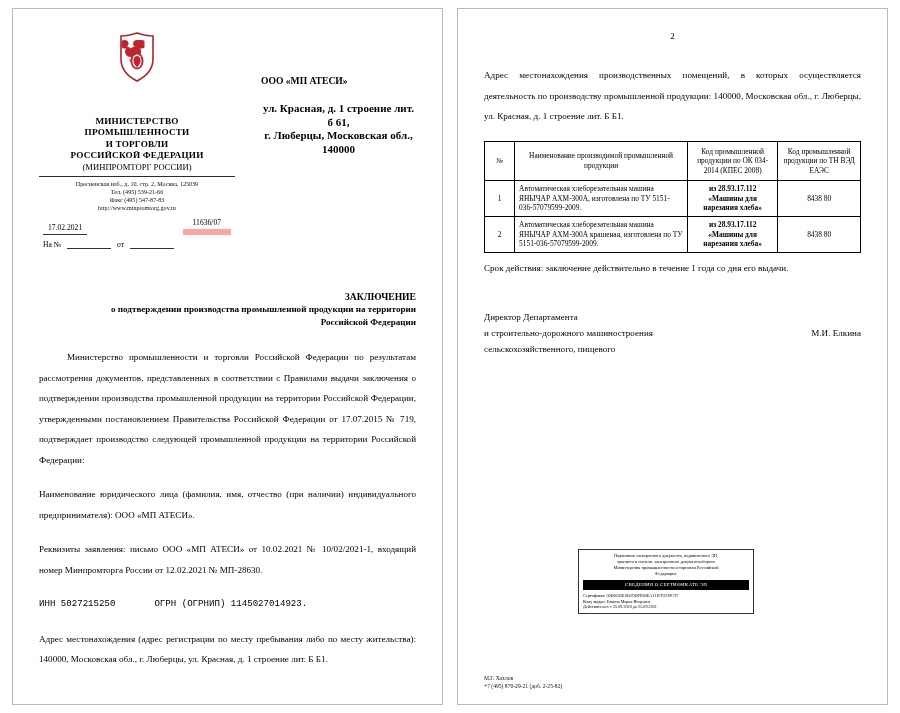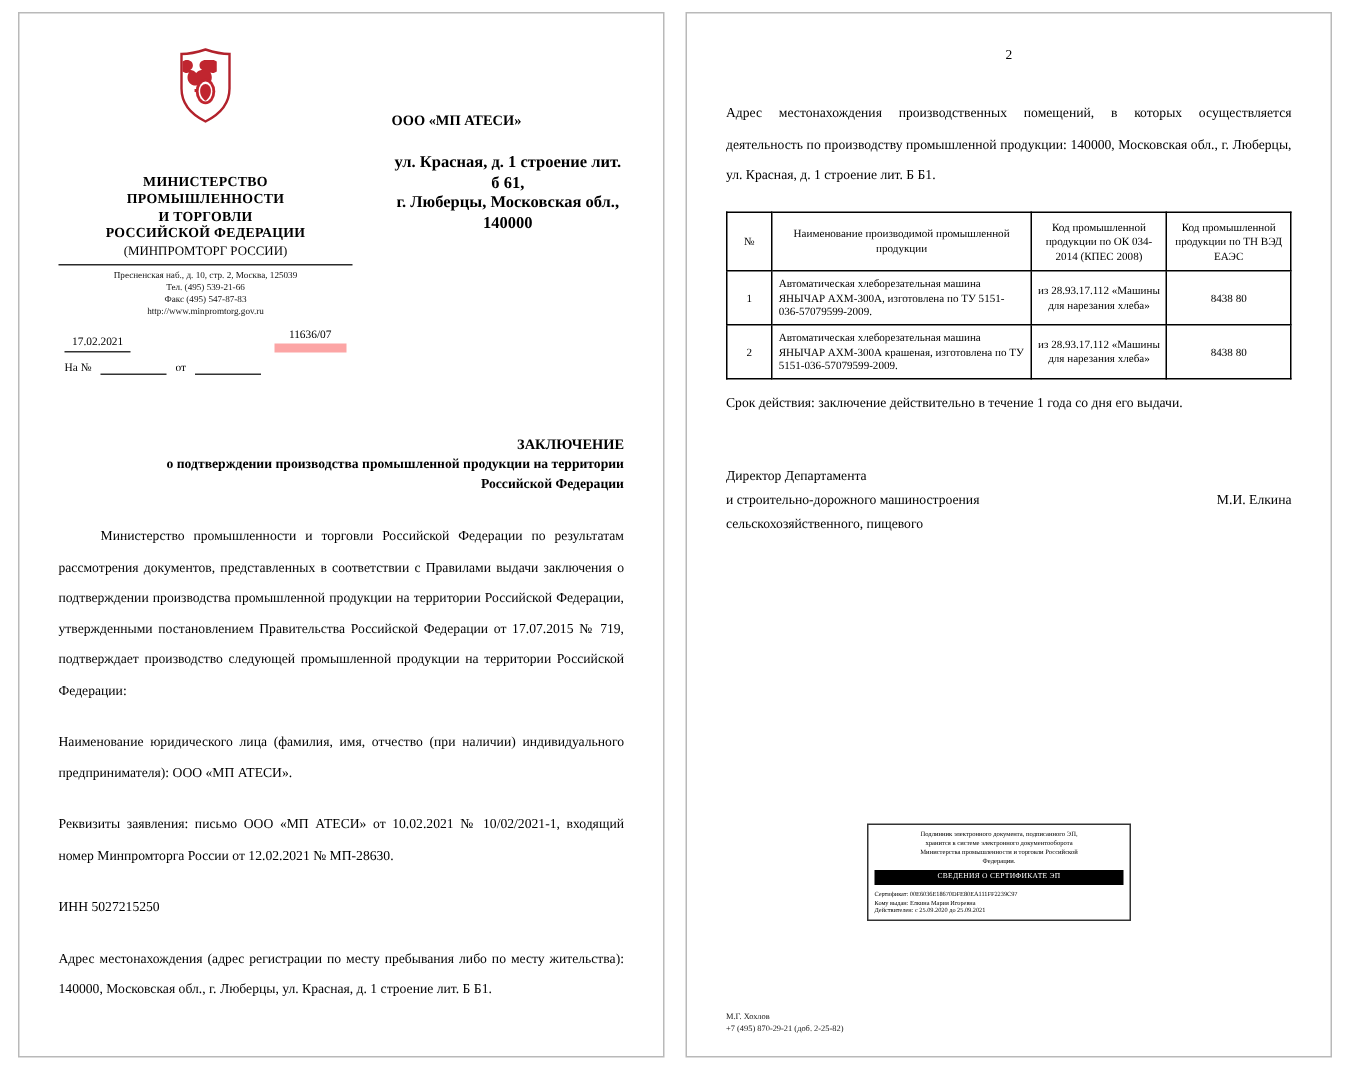--- a/index.html
+++ b/index.html
@@ -86,21 +86,20 @@
     align-items: flex-end;
     padding: 0 4px;
   }
   .req-date { border-bottom: 1px solid #333; padding: 0 5px 1px 5px; }
   .req-num  { border-bottom: 6px solid #fca5a5; padding: 0 10px 1px 10px; }
   .req-row2 {
     display: flex;
     gap: 6px;
     margin-top: 5px;
     font-size: 7.6px;
-    align-items: flex-end;
     padding: 0 4px;
   }
   .req-blank {
     display: inline-block;
     border-bottom: 1px solid #333;
     width: 44px;
     height: 8px;
   }
   .head-right {
     flex: 1 1 auto;
@@ -137,20 +136,21 @@
     line-height: 20.5px;
     text-align: justify;
   }
   .body-text p {
     margin: 0 0 14px 0;
   }
   .body-text p.indent { text-indent: 28px; }
   .inn-row {
     display: flex;
     gap: 39px;
+    font-family: Liberation Mono, monospace;
   }
 
   
   .p2-inner {
     padding: 22px 26px 10px 26px;
     box-sizing: border-box;
     height: 100%;
     position: relative;
   }
   .page-number {
@@ -176,21 +176,21 @@
     vertical-align: middle;
     line-height: 9.6px;
   }
   table.prod th {
     text-align: center;
     font-weight: normal;
     padding: 5px 3px;
   }
   .col-no { width: 20px; text-align: center; }
   .col-name { width: 46%; text-align: left; }
-  .col-ok { width: 24%; text-align: center; }
+  .col-ok { width: 24%; text-align: center; font-weight: bold; }
   .col-tn { width: 22%; text-align: center; }
   .term-line {
     font-size: 9.1px;
     margin-top: 8px;
     line-height: 14px;
   }
   .sign-block {
     margin-top: 34px;
     font-size: 9.1px;
     line-height: 16px;
@@ -301,20 +301,21 @@
         <div class="t2">о подтверждении производства промышленной продукции на территории</div>
         <div class="t2">Российской Федерации</div>
       </div>
 
       <div class="body-text">
         <p class="indent">Министерство промышленности и торговли Российской Федерации по результатам рассмотрения документов, представленных в соответствии с Правилами выдачи заключения о подтверждении производства промышленной продукции на территории Российской Федерации, утвержденными постановлением Правительства Российской Федерации от 17.07.2015 № 719, подтверждает производство следующей промышленной продукции на территории Российской Федерации:</p>
         <p>Наименование юридического лица (фамилия, имя, отчество (при наличии) индивидуального предпринимателя): ООО «МП АТЕСИ».</p>
         <p>Реквизиты заявления: письмо ООО «МП АТЕСИ» от 10.02.2021 № 10/02/2021-1, входящий номер Минпромторга России от 12.02.2021 № МП-28630.</p>
         <p class="inn-row">
           <span>ИНН 5027215250</span>
+          <span>ОГРН (ОГРНИП) 1145027014923.</span>
         </p>
         <p>Адрес местонахождения (адрес регистрации по месту пребывания либо по месту жительства): 140000, Московская обл., г. Люберцы, ул. Красная, д. 1 строение лит. Б Б1.</p>
       </div>
     </div>
   </div>
 
   <div class="page">
     <div class="p2-inner">
       <div class="page-number">2</div>
 

